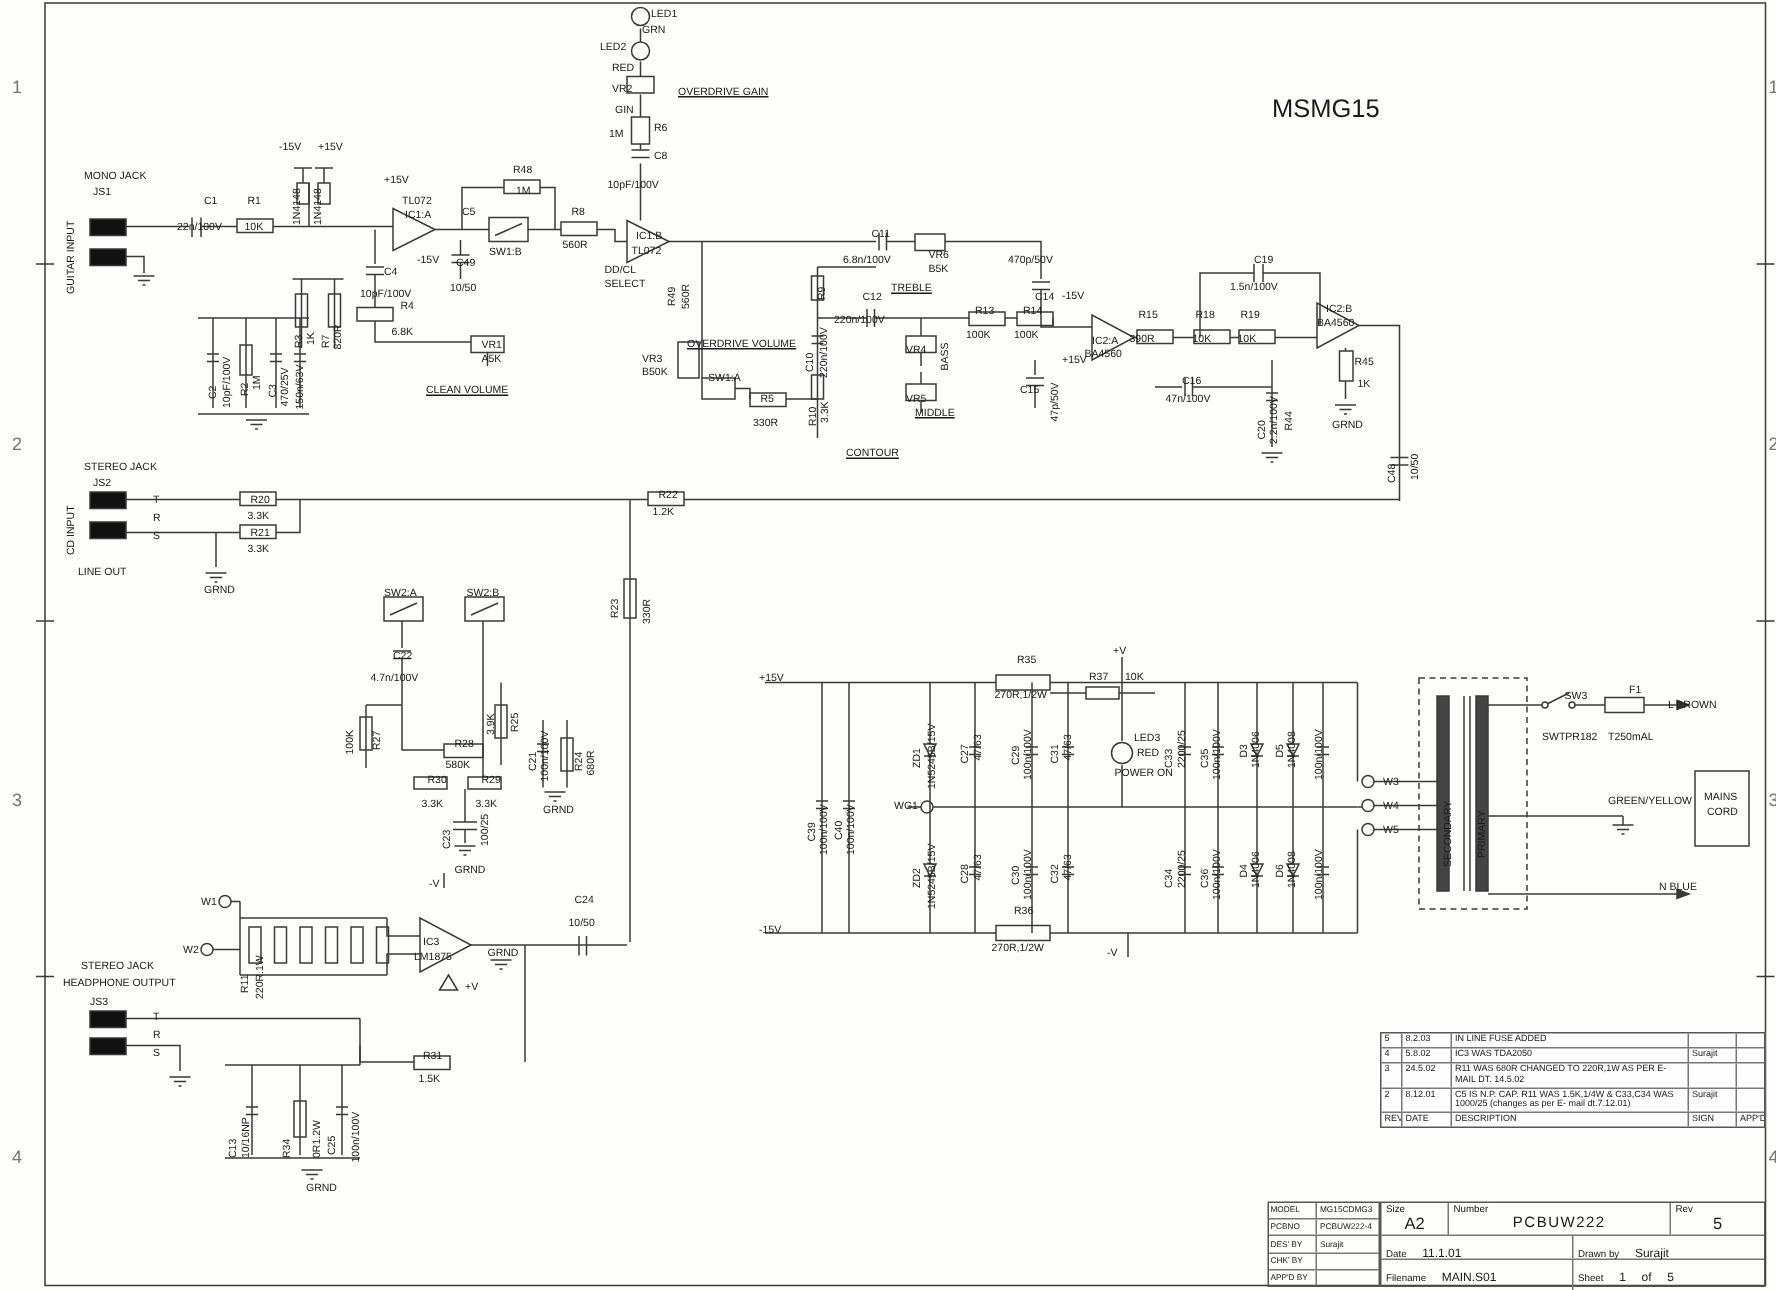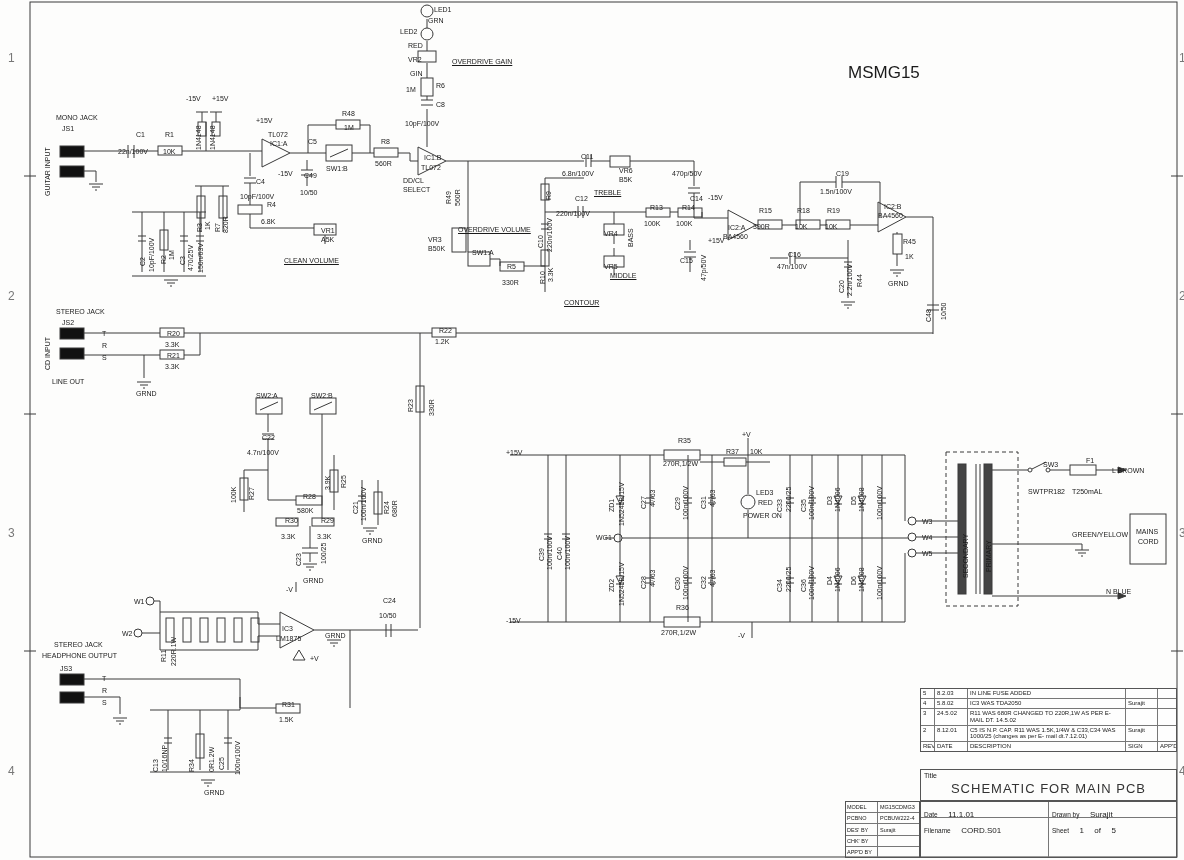--- a/index.html
+++ b/index.html
@@ -499,24 +499,20 @@
       </div>
       <div class="revrow revhead">
         <div class="revcell" style="width: 14px;">REV</div>
         <div class="revcell" style="width: 33px;">DATE</div>
         <div class="revcell" style="width: 160px; flex: 1 1 0%;">DESCRIPTION</div>
         <div class="revcell" style="width: 32px;">SIGN</div>
         <div class="revcell" style="width: 18px;">APP'D</div>
       </div>
     </div>
 
-  <div class="tb-titleband">
-    <span class="tb-small">Title</span>
-    <div class="tb-title">SCHEMATIC FOR MAIN PCB</div>
-  </div>
 
   <div class="tb-model">
     <div class="tm-row">
       <span class="tm-l">MODEL</span>
       <span class="tm-v">MG15CDMG3</span>
     </div>
     <div class="tm-row">
       <span class="tm-l">PCBNO</span>
       <span class="tm-v">PCBUW222-4</span>
     </div>
@@ -528,34 +524,48 @@
       <span class="tm-l">CHK' BY</span>
       <span class="tm-v"></span>
     </div>
     <div class="tm-row">
       <span class="tm-l">APP'D BY</span>
       <span class="tm-v"></span>
     </div>
   </div>
 
   <div class="tb-info">
+    <div class="ti-row" style="height:24px;">
+      <div class="ti-cell" style="width:45px;">
+        <span class="ti-lab">Size</span>
+        <span class="ti-big">A2</span>
+      </div>
+      <div class="ti-cell" style="width:148px;">
+        <span class="ti-lab">Number</span>
+        <span class="ti-mid">PCBUW222</span>
+      </div>
+      <div class="ti-cell" style="flex:1;">
+        <span class="ti-lab">Rev</span>
+        <span class="ti-big">5</span>
+      </div>
+    </div>
     <div class="ti-row" style="height:15px;">
       <div class="ti-cell" style="width:128px;">
         <span class="ti-lab" style="display:inline-block;">Date</span>
         <span class="ti-val">11.1.01</span>
       </div>
       <div class="ti-cell" style="flex:1;">
         <span class="ti-lab" style="display:inline-block;">Drawn by</span>
         <span class="ti-val">Surajit</span>
       </div>
     </div>
     <div class="ti-row" style="flex:1;">
       <div class="ti-cell" style="width:128px;">
         <span class="ti-lab" style="display:inline-block;">Filename</span>
-        <span class="ti-val">CORD.S01</span>
+        <span class="ti-val">MAIN.S01</span>
       </div>
       <div class="ti-cell" style="flex:1;">
         <span class="ti-lab" style="display:inline-block;">Sheet</span>
         <span class="ti-val">1</span>
         <span class="ti-val">of</span>
         <span class="ti-val">5</span>
       </div>
     </div>
   </div>
 

